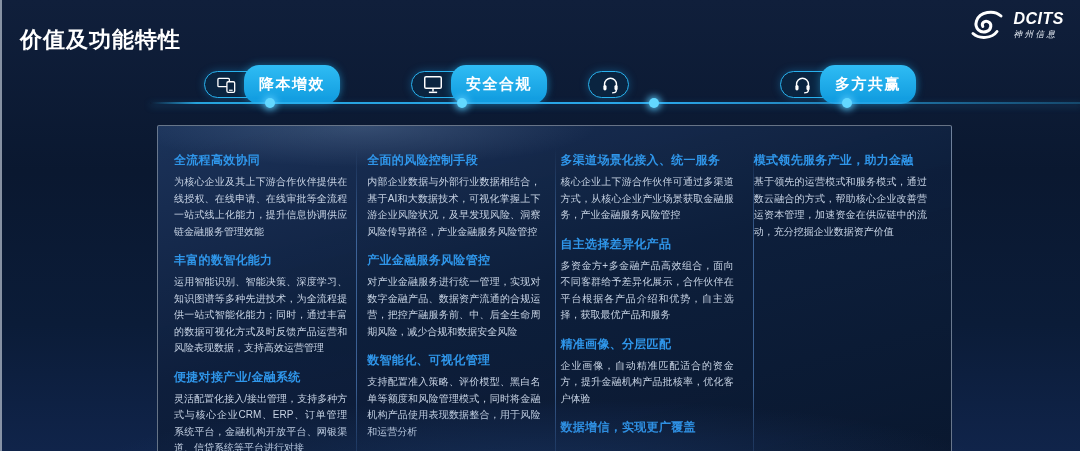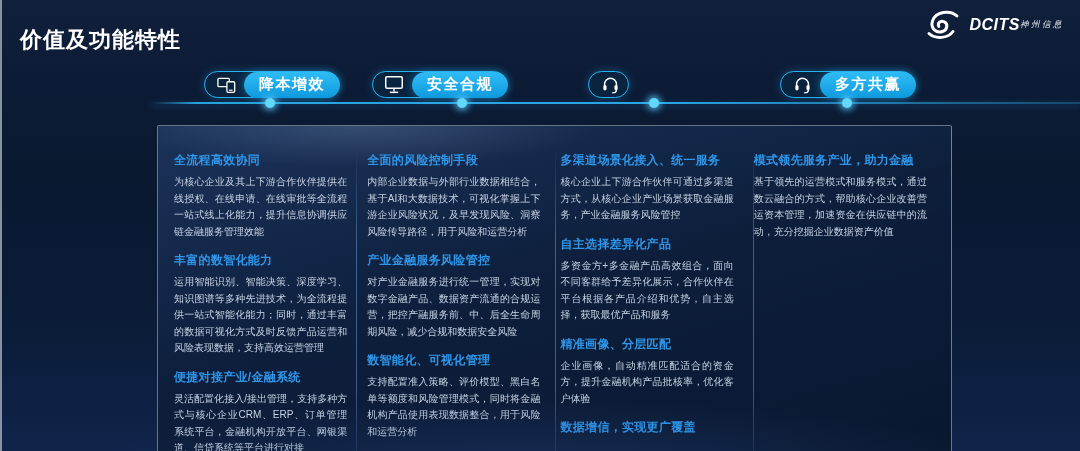--- a/index.html
+++ b/index.html
@@ -14,39 +14,39 @@
     content:"";position:absolute;left:0;right:0;bottom:0;height:140px;pointer-events:none;
     background:radial-gradient(60% 75% at 50% 115%,rgba(45,90,160,.30),transparent 70%);
   }
   .page-title{
     position:absolute;left:18px;top:25px;
     font-size:22px;font-weight:bold;color:#ffffff;letter-spacing:1px;
   }
   
   .logo{position:absolute;right:16px;top:8px;display:flex;align-items:center;gap:7px;color:#fff;}
   .logo-swirl svg{display:block;}
-  .logo-text{display:flex;flex-direction:row;line-height:1;}
+  .logo-text{display:flex;flex-direction:column;line-height:1;}
   .logo-brand{font-size:16px;font-weight:bold;font-style:italic;letter-spacing:.5px;}
   .logo-company{font-size:8.5px;letter-spacing:2.5px;margin-top:3px;color:#e8eef6;font-style:italic;}
   
   .badge{
     position:absolute;top:71px;height:27px;box-sizing:border-box;
     display:flex;align-items:center;
     background:#0a2440;border:1px solid #29b2ee;border-radius:15px;
     padding-left:10px;box-shadow:0 0 9px rgba(30,160,230,.35);
   }
   .badge .b-icon{width:22px;height:20px;margin-right:7px;display:flex;align-items:center;justify-content:center;}
   .badge .b-label{
-    height:26px;margin:-2px -2px -2px 0;display:flex;align-items:center;
+    height:39px;margin:-2px -2px -2px 0;display:flex;align-items:center;
     padding:0 15px;border-radius:15px;white-space:nowrap;
     background:linear-gradient(180deg,#2fbcf4 0%,#0f9ade 100%);
     color:#fff;font-size:15px;font-weight:bold;letter-spacing:1.5px;
     box-shadow:0 0 8px rgba(40,180,240,.45);
   }
-  .badge1{left:202px;} .badge2{left:370px;} .badge3{left:586px;} .badge4{left:778px;text-align:right;}
+  .badge1{left:202px;} .badge2{left:409px;} .badge3{left:586px;} .badge4{left:778px;text-align:right;}
   
   .timeline{
     position:absolute;top:102px;left:148px;width:932px;height:2px;
     background:linear-gradient(90deg,rgba(41,178,238,0) 0%,rgba(41,178,238,.9) 5%,#2aa6e8 55%,rgba(41,178,238,.3) 100%);
     box-shadow:0 2px 7px rgba(42,166,232,.35);
   }
   .timeline-dot{
     position:absolute;top:98px;width:10px;height:10px;border-radius:50%;
     background:#63d8ff;box-shadow:0 0 7px 2px rgba(90,205,255,.85);
   }
@@ -163,21 +163,21 @@
       </div>
       <div class="section">
         <h3>便捷对接产业/金融系统</h3>
         <p>灵活配置化接入/接出管理，支持多种方式与核心企业CRM、ERP、订单管理系统平台，金融机构开放平台、网银渠道、信贷系统等平台进行对接</p>
       </div>
     </div>
 
     <div class="col">
       <div class="section">
         <h3>全面的风险控制手段</h3>
-        <p>内部企业数据与外部行业数据相结合，基于AI和大数据技术，可视化掌握上下游企业风险状况，及早发现风险、洞察风险传导路径，用于风险和运营分析</p>
+        <p>内部企业数据与外部行业数据相结合，基于AI和大数据技术，可视化掌握上下游企业风险状况，及早发现风险、洞察风险传导路径，产业金融服务风险管控</p>
       </div>
       <div class="section">
         <h3>产业金融服务风险管控</h3>
         <p>对产业金融服务进行统一管理，实现对数字金融产品、数据资产流通的合规运营，把控产融服务前、中、后全生命周期风险，减少合规和数据安全风险</p>
       </div>
       <div class="section">
         <h3>数智能化、可视化管理</h3>
         <p>支持配置准入策略、评价模型、黑白名单等额度和风险管理模式，同时将金融机构产品使用表现数据整合，用于风险和运营分析</p>
       </div>
     </div>

